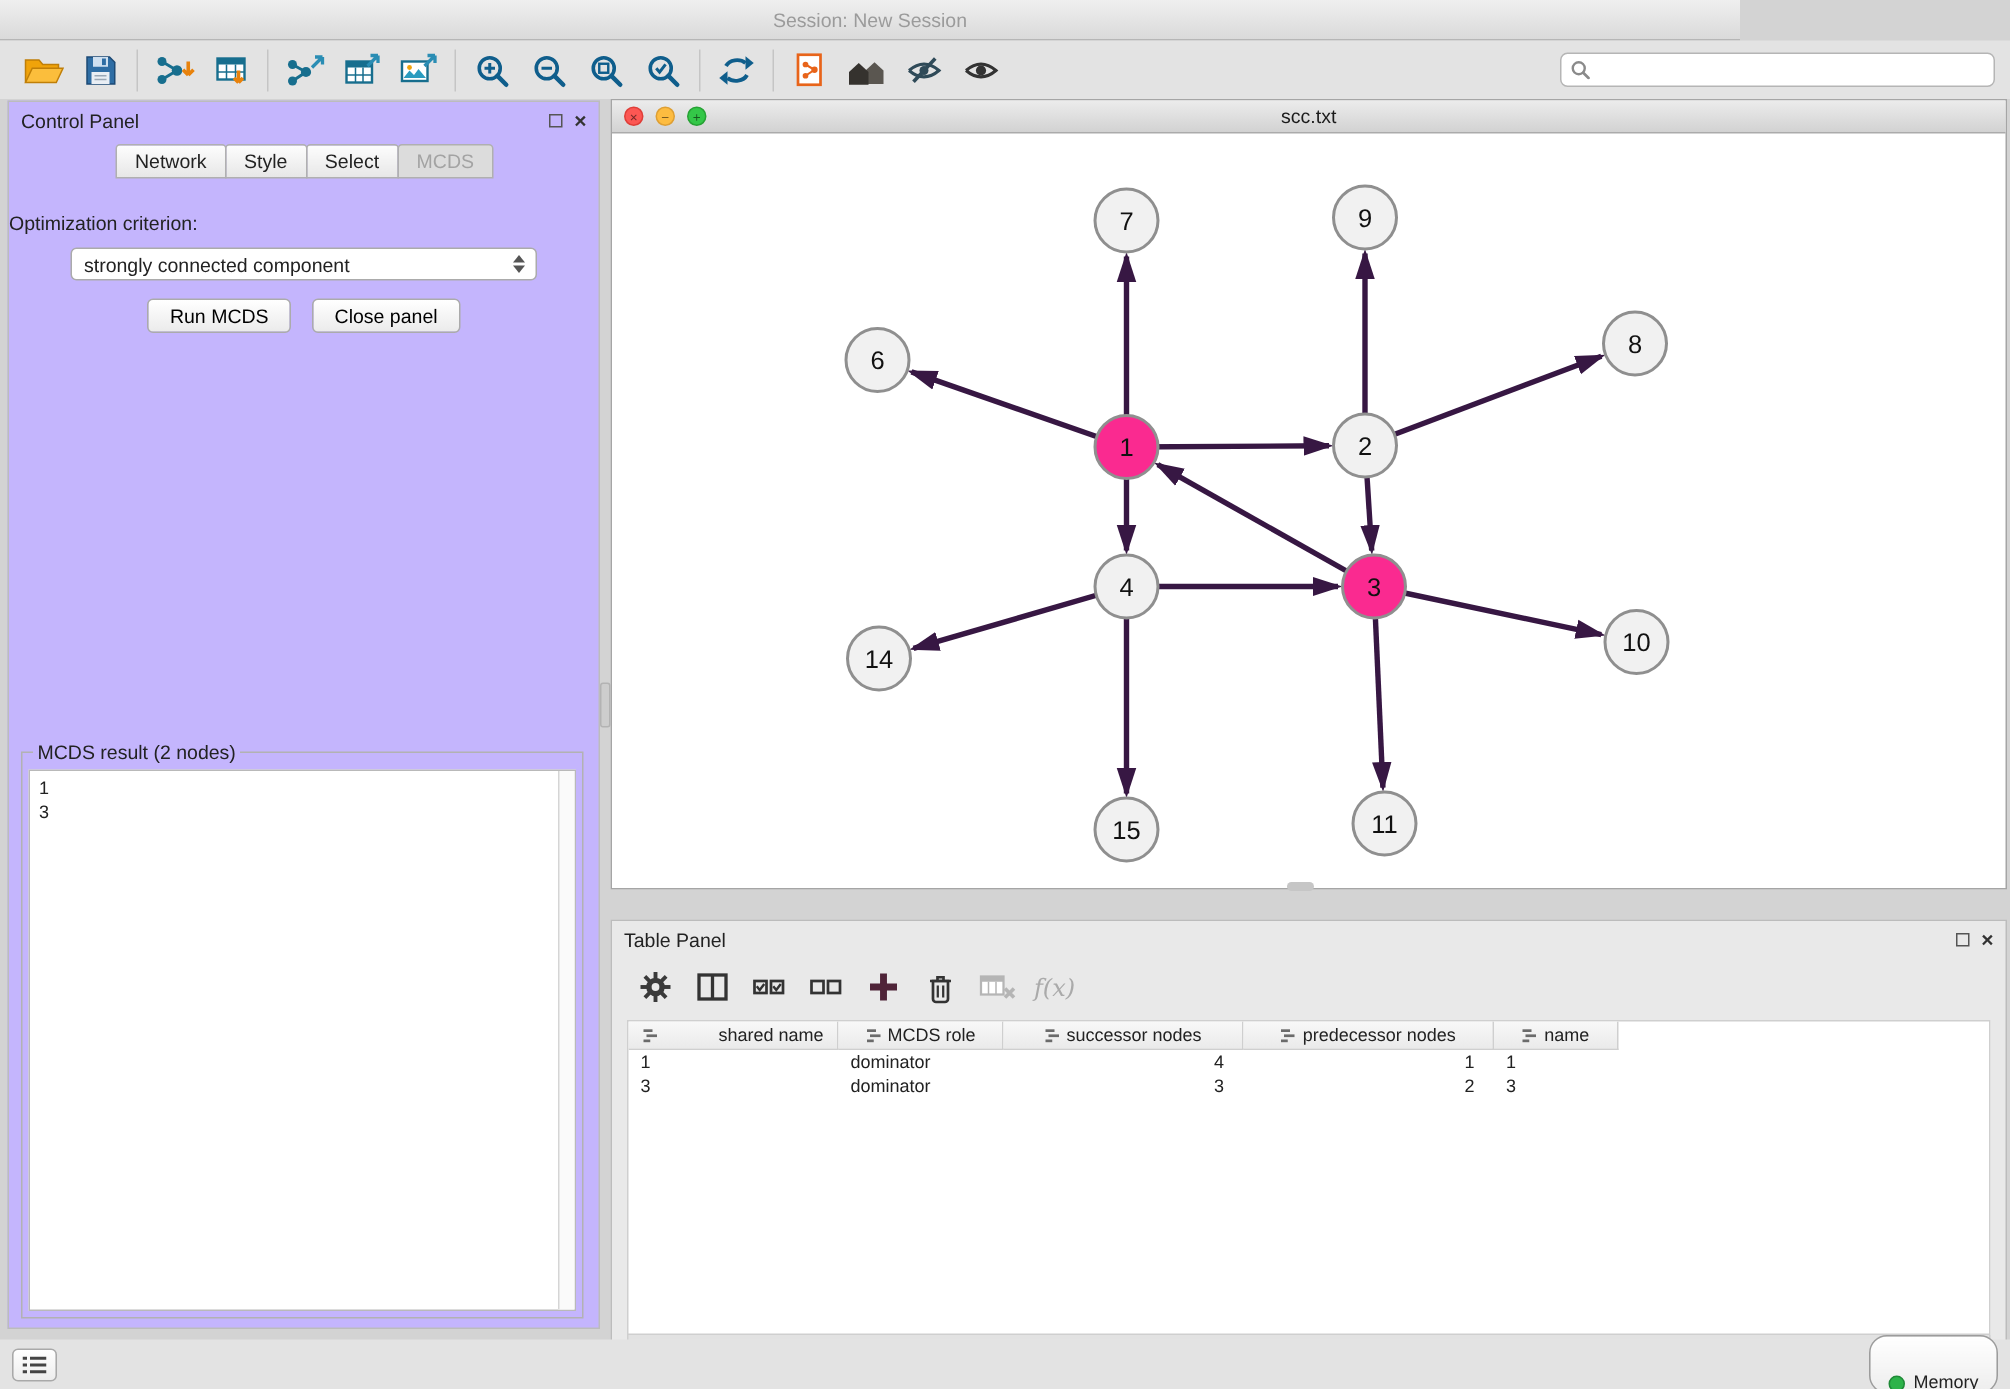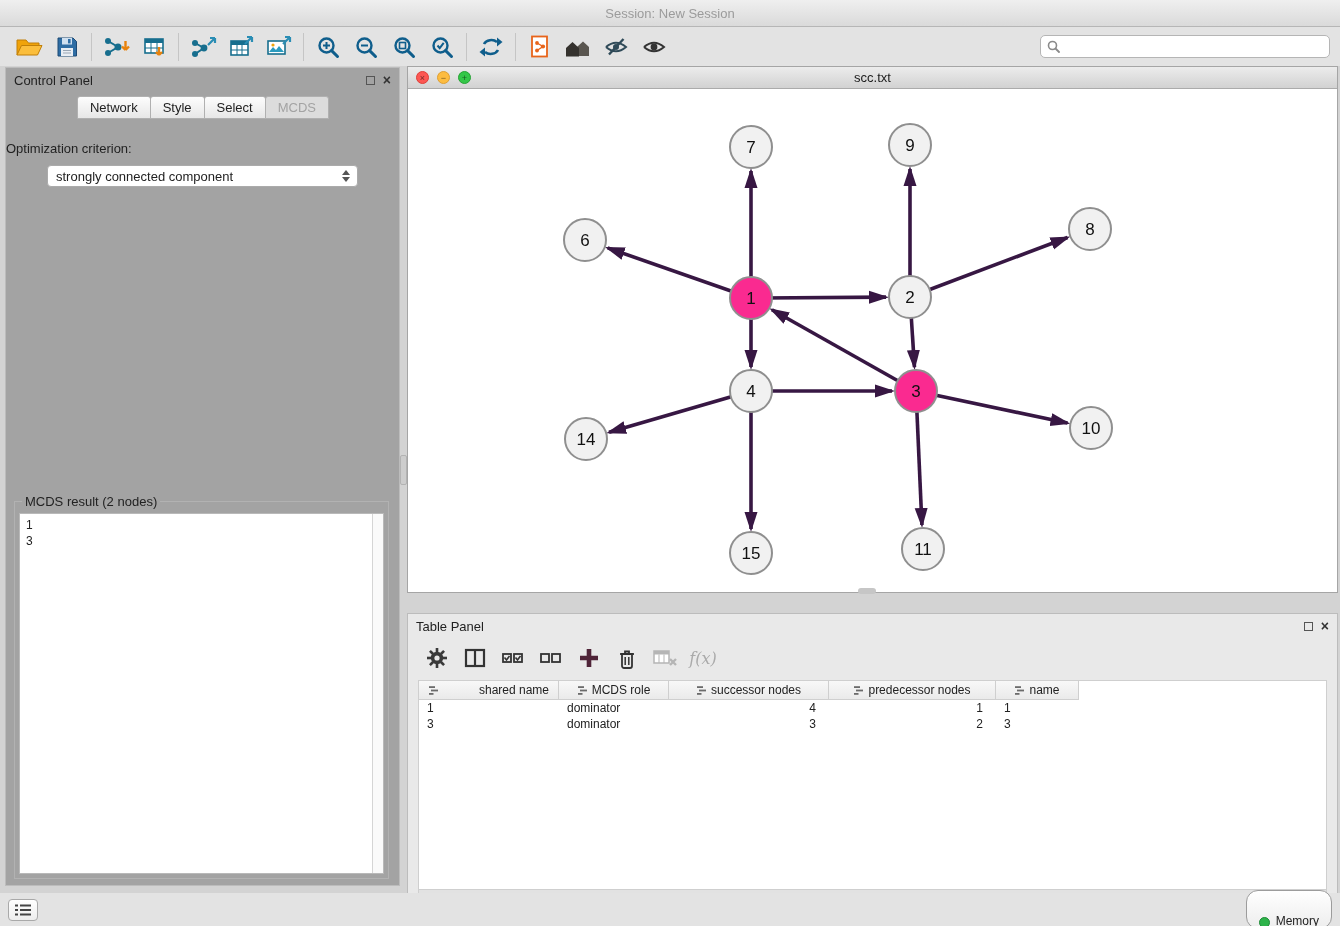--- a/index.html
+++ b/index.html
@@ -1,42 +1,42 @@
 <!DOCTYPE html>
 <html><head>
 <meta charset="utf-8">
 <style>
   * { margin:0; padding:0; box-sizing:border-box; }
   html,body { width:1340px; height:926px; }
   body { font-family:"Liberation Sans", sans-serif; font-size:13px; color:#222;
          background:#d3d3d3; position:relative; overflow:hidden; }
 
   
-  .titlebar { position:absolute; top:0; left:0; width:1340px; height:27px;
+  .titlebar { position:absolute; top:0; left:0; width:1160px; height:27px;
     background:linear-gradient(#efefef,#dadada); border-bottom:1px solid #b6b6b6;
     text-align:center; line-height:27px; color:#9b9b9b; }
   .toolbar { position:absolute; top:27px; left:0; width:1340px; height:39px;
     background:#e3e3e3; display:flex; align-items:center; padding:0 10px; }
   .tb-btn { width:38px; height:32px; display:flex; align-items:center; justify-content:center; }
   .tb-sep { width:1px; height:28px; background:#c5c5c5; margin:0 5px; }
   .search { margin-left:auto; width:290px; height:23px; background:#fff;
     border:1px solid #b5b5b5; border-radius:5px; display:flex; align-items:center;
     padding:0 6px; gap:5px; }
   .search input { border:none; outline:none; flex:1; font-size:12px; background:transparent;
     font-family:"Liberation Sans", sans-serif; }
 
   
   .panel-header { height:24px; display:flex; align-items:center; padding:0 8px; }
   .panel-header .ph-title { flex:1; }
   .ph-icons { display:flex; align-items:center; gap:8px; }
   .float-ic { width:9px; height:9px; border:1.5px solid #555; display:inline-block; }
   .close-ic { font-weight:bold; color:#333; font-size:14px; line-height:10px; }
 
   .control-panel { position:absolute; left:5px; top:67px; width:395px; height:819px;
-    background:#a3a3a3; border:1px solid #bcbcbc; }
+    background:#c4b5fd; border:1px solid #bcbcbc; }
   .tabs-row { display:flex; justify-content:center; margin-top:4px; }
   .tab { border:1px solid #b0b0b0; background:linear-gradient(#fdfdfd,#e7e7e7);
     padding:3px 12px; margin-right:-1px; font-size:13px; border-radius:3px 3px 0 0; cursor:default; }
   .tab.active { background:#dcdcdc; color:#a3a3a3; }
   .opt-label { text-align:left; margin-top:22px; }
   .select { width:311px; height:22px; margin:9px auto 0; background:#fff;
     border:1px solid #ababab; border-radius:4px; display:flex; align-items:center;
     padding:0 4px 0 8px; }
   .select .sel-val { flex:1; font-size:13px; }
   .combo-arrows { display:flex; flex-direction:column; gap:2px; align-items:center; width:14px; }
@@ -265,20 +265,24 @@
       <div class="tab active">MCDS</div>
     </div>
   <div class="opt-label">Optimization criterion:</div>
   <div class="select">
     <span class="sel-val">strongly connected component</span>
     <span class="combo-arrows">
         <i class="up"></i>
         <i class="dn"></i>
       </span>
   </div>
+  <div class="btn-row">
+    <button class="btn">Run MCDS</button>
+    <button class="btn">Close panel</button>
+  </div>
   <fieldset class="result-fs">
     <legend>MCDS result (2 nodes)</legend>
     <div class="result-box">
       <div class="result-text">
           <div>1</div>
           <div>3</div>
         </div>
       <div class="result-scroll"></div>
     </div>
   </fieldset>

